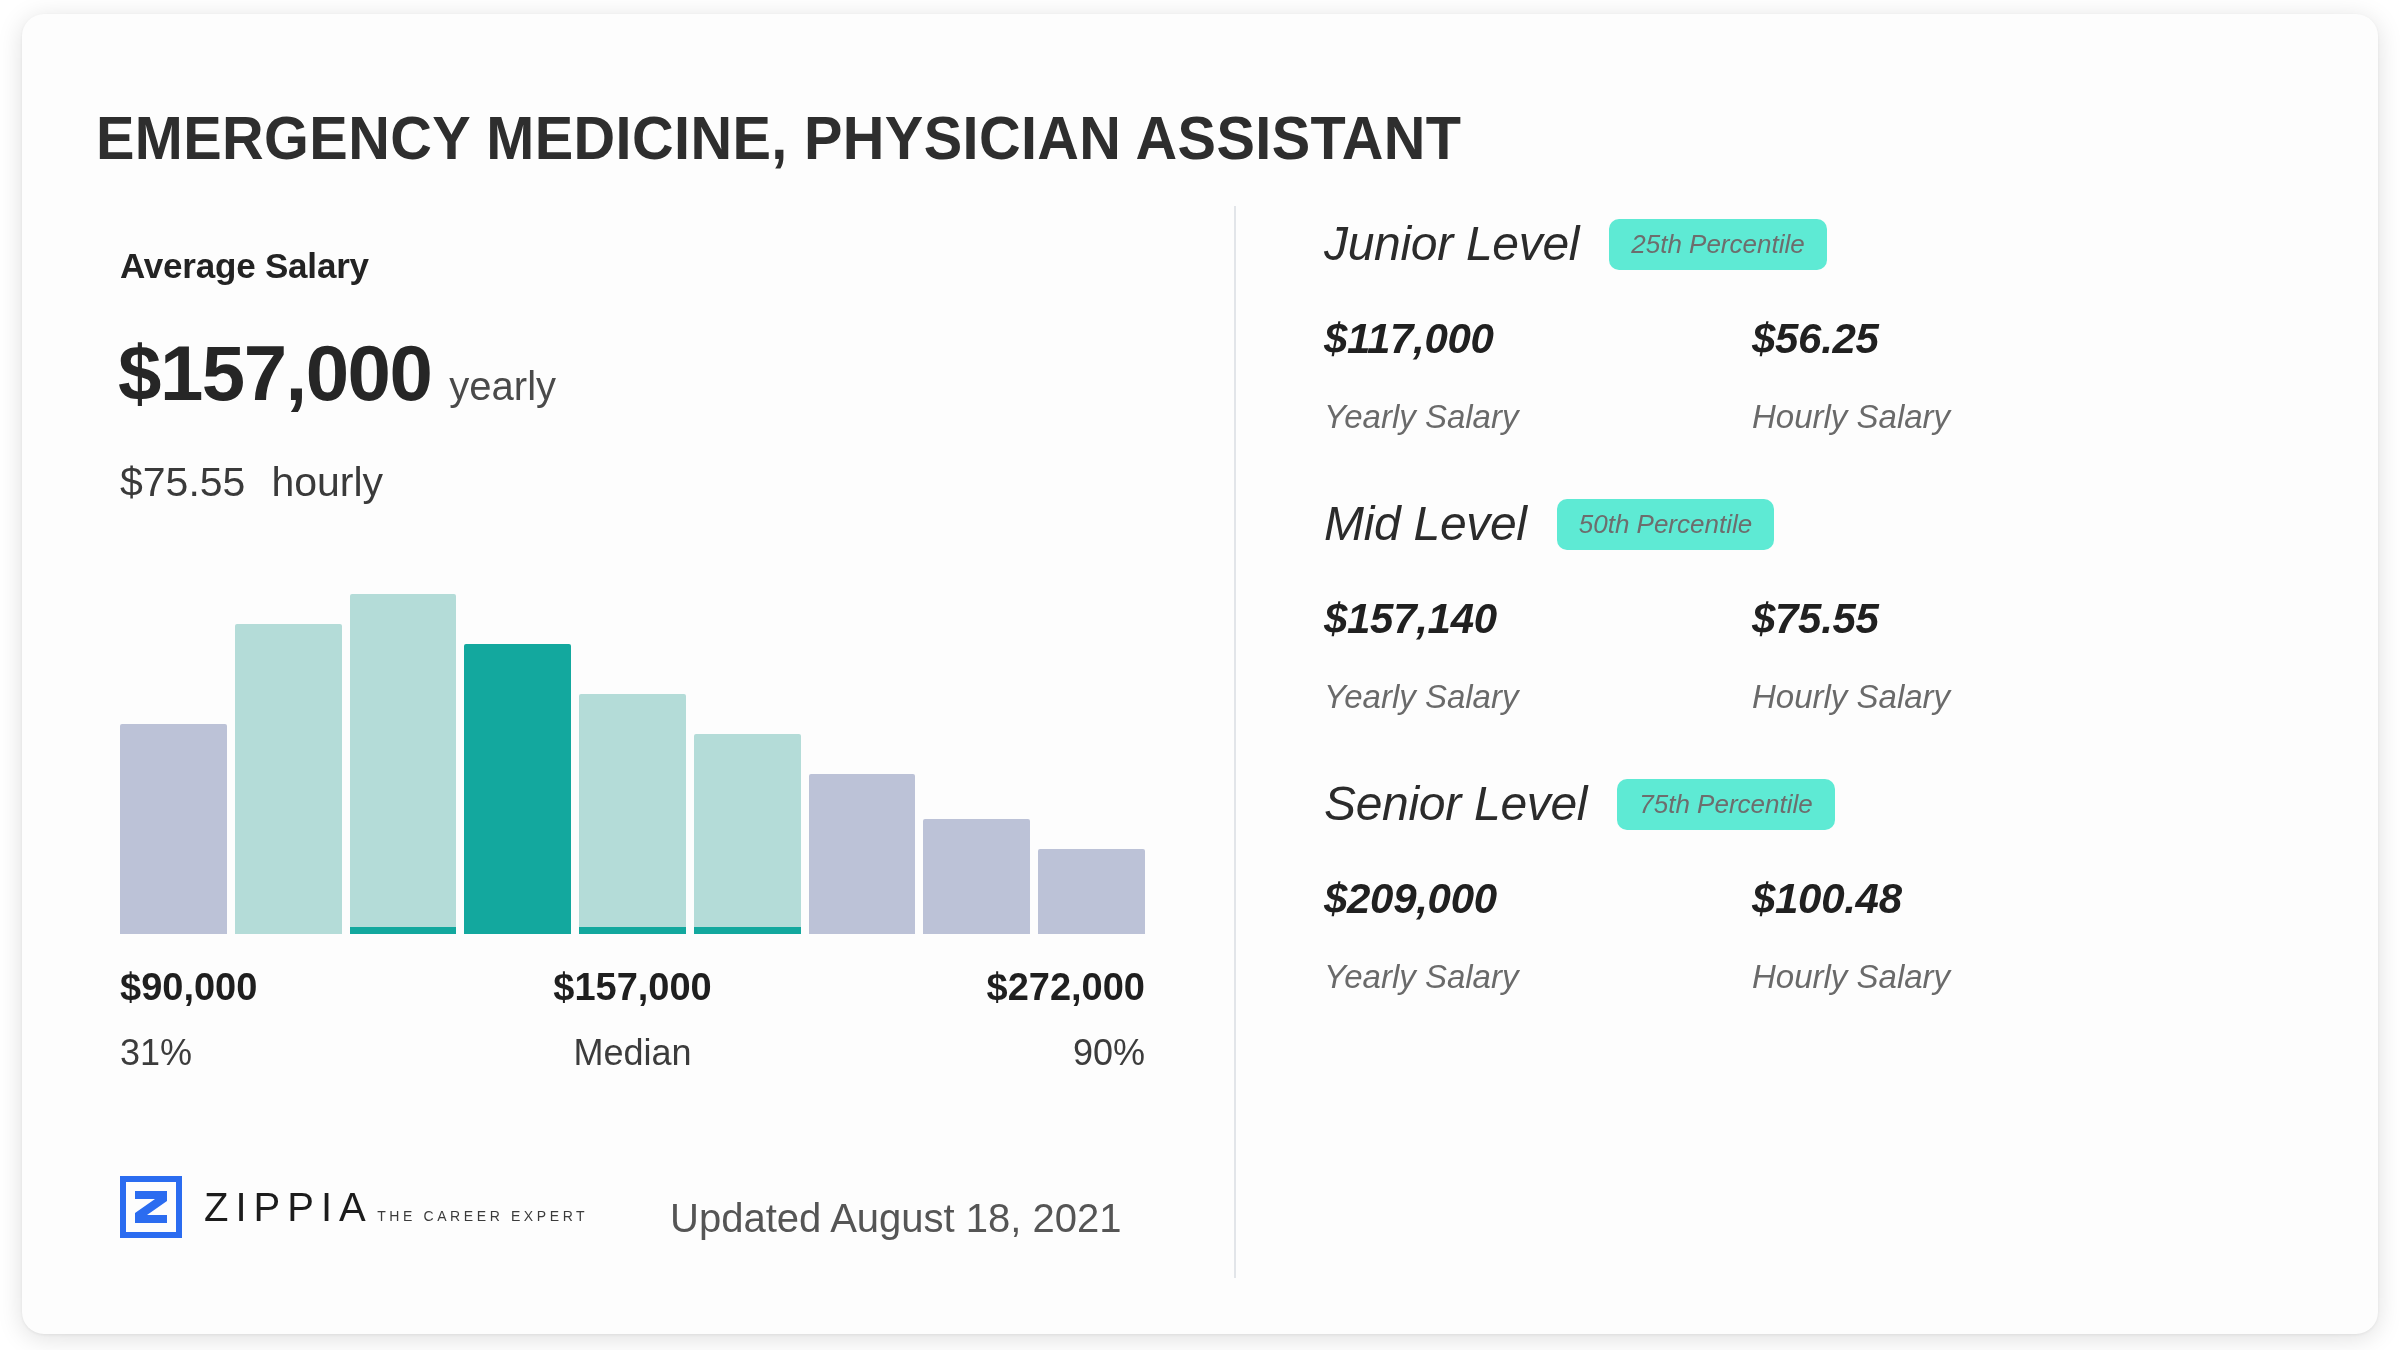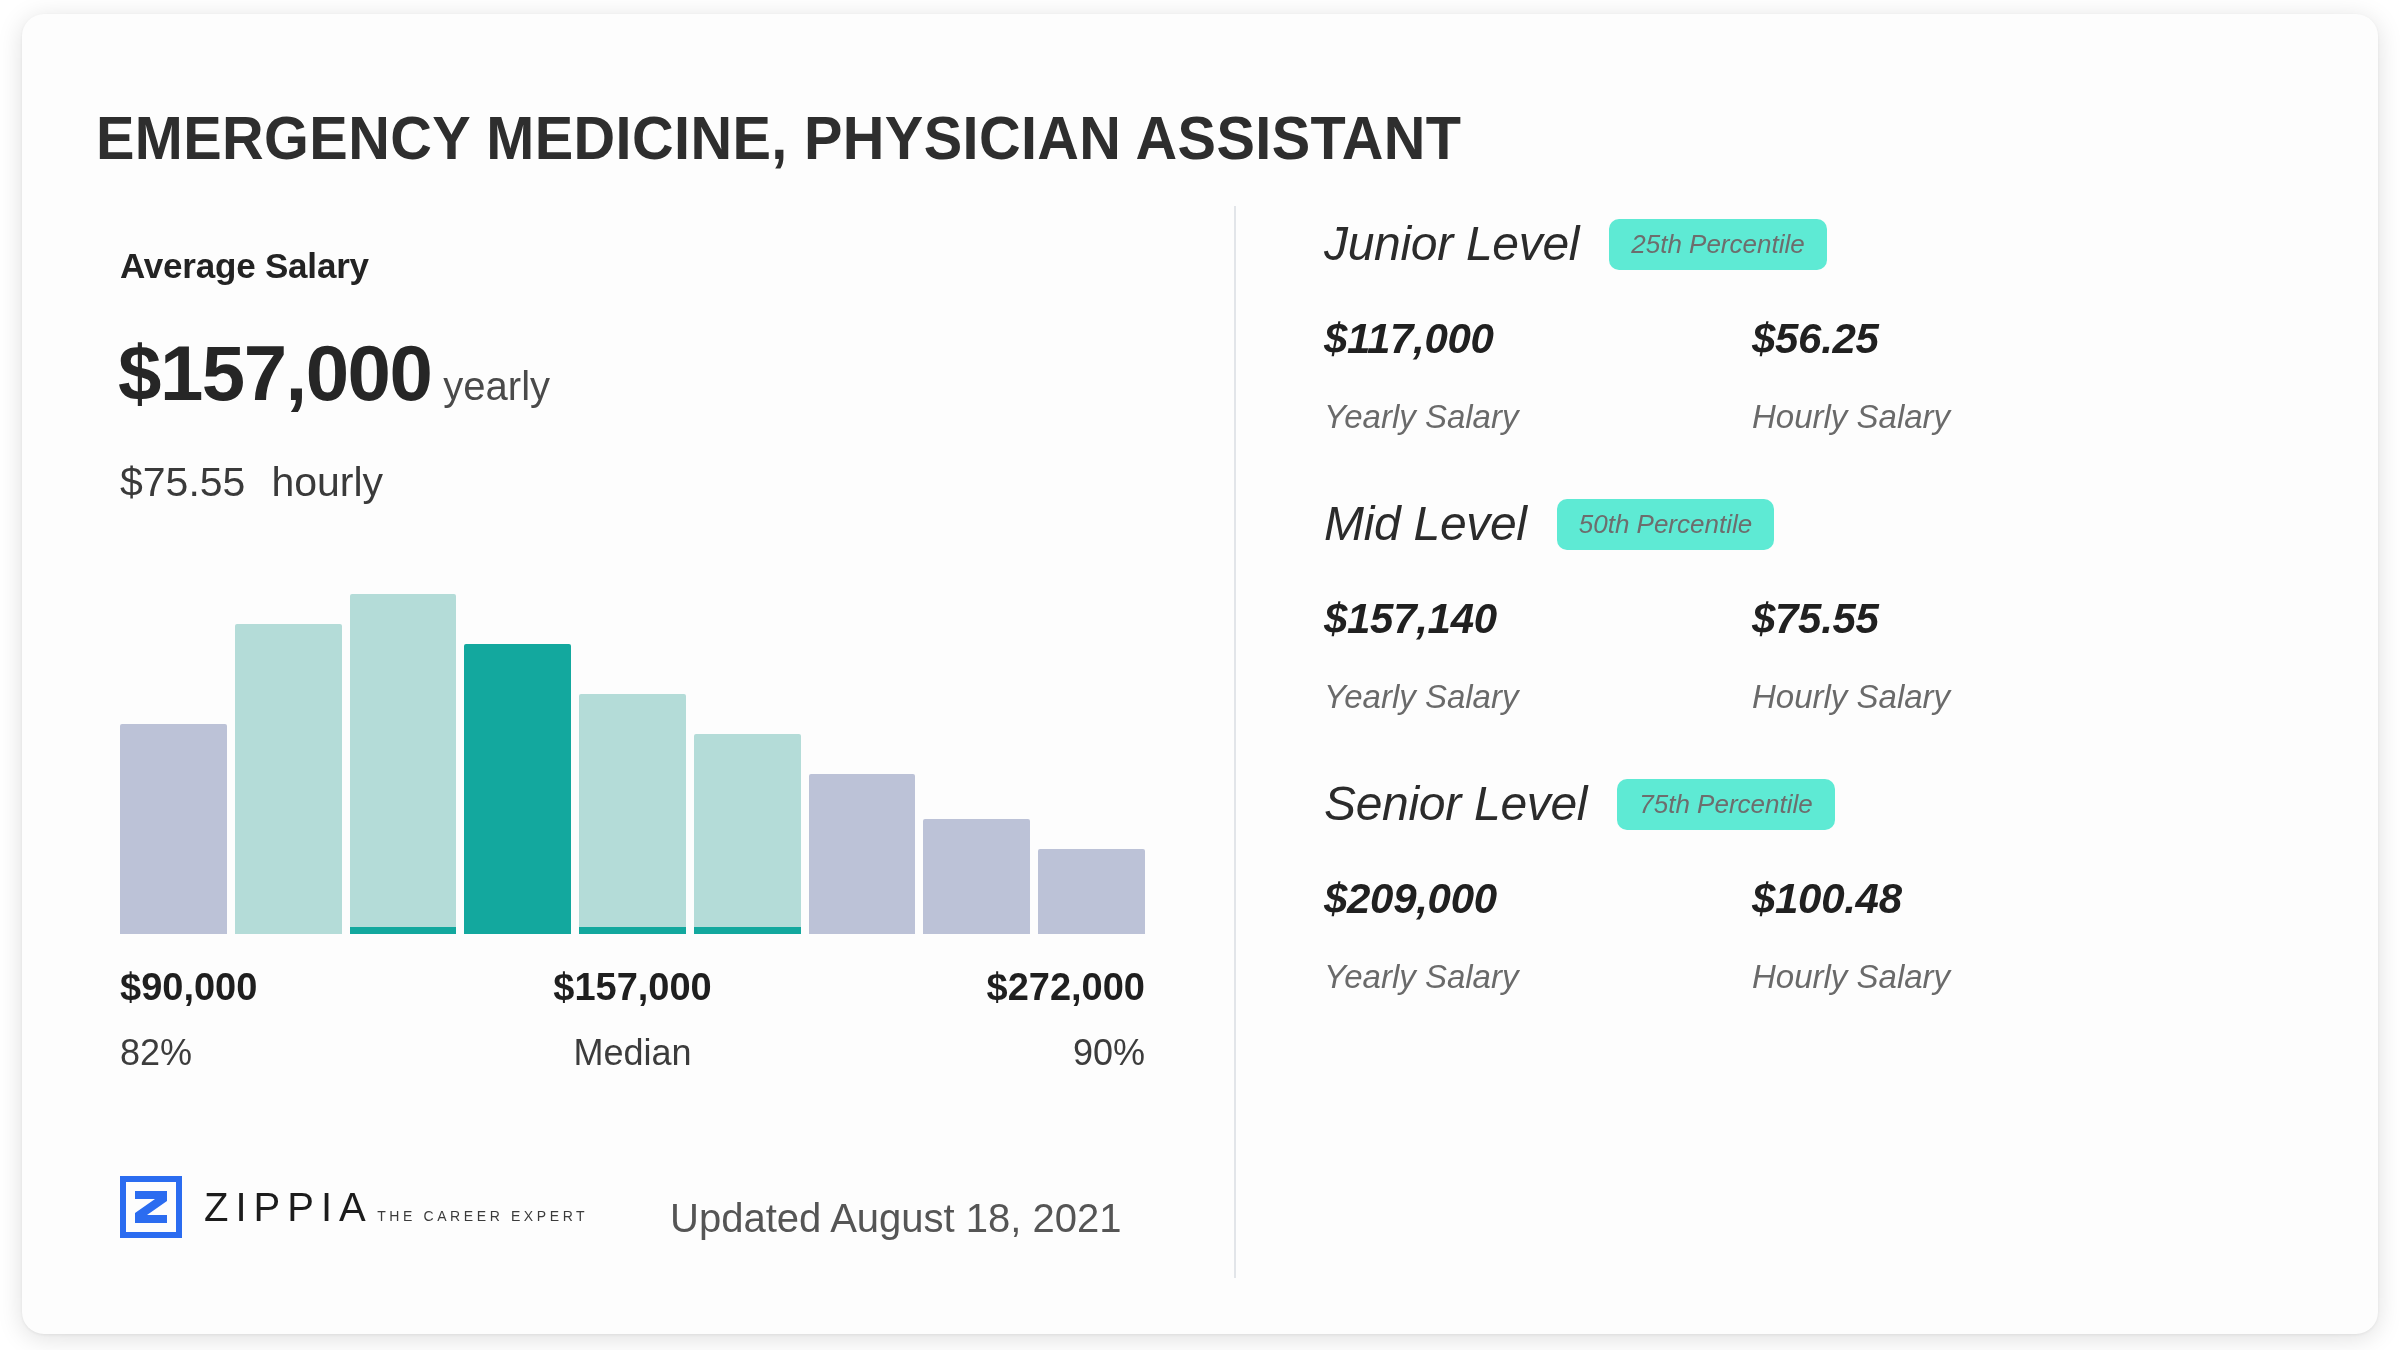--- a/index.html
+++ b/index.html
@@ -72,21 +72,21 @@
     font-size: 78px;
     font-weight: 700;
     color: #262626;
     letter-spacing: -1.5px;
     line-height: 1;
   }
   .avg-unit {
     font-size: 40px;
     font-weight: 400;
     color: #4a4a4a;
-    margin-left: 12px;
+    margin-left: 18px;
     line-height: 1;
   }
 
   .hourly-row {
     position: absolute;
     left: 98px;
     top: 448px;
     display: flex;
     align-items: baseline;
   }
@@ -293,21 +293,21 @@
 
     <div class="axis-labels">
       <div class="axis-amounts">
         <span class="ax-left">$90,000</span>
         <span class="ax-mid">$157,000</span>
         <span class="ax-right">$272,000</span>
       </div>
     </div>
 
     <div class="axis-subs">
-      <span class="ax-left">82%</span>
+      <span class="ax-left">31%</span>
       <span class="ax-mid">Median</span>
       <span class="ax-right">90%</span>
     </div>
 
     <div class="logo-block">
       <span class="logo-mark">
         <svg width="62" height="62" viewBox="0 0 62 62" xmlns="http://www.w3.org/2000/svg">
           <rect x="3" y="3" width="56" height="56" fill="none" stroke="#2b6cf0" stroke-width="6"></rect>
           <path d="M15 15 H47 V25 L27 39 H47 V47 H15 V37 L35 23 H15 Z" fill="#2b6cf0"></path>
         </svg>

